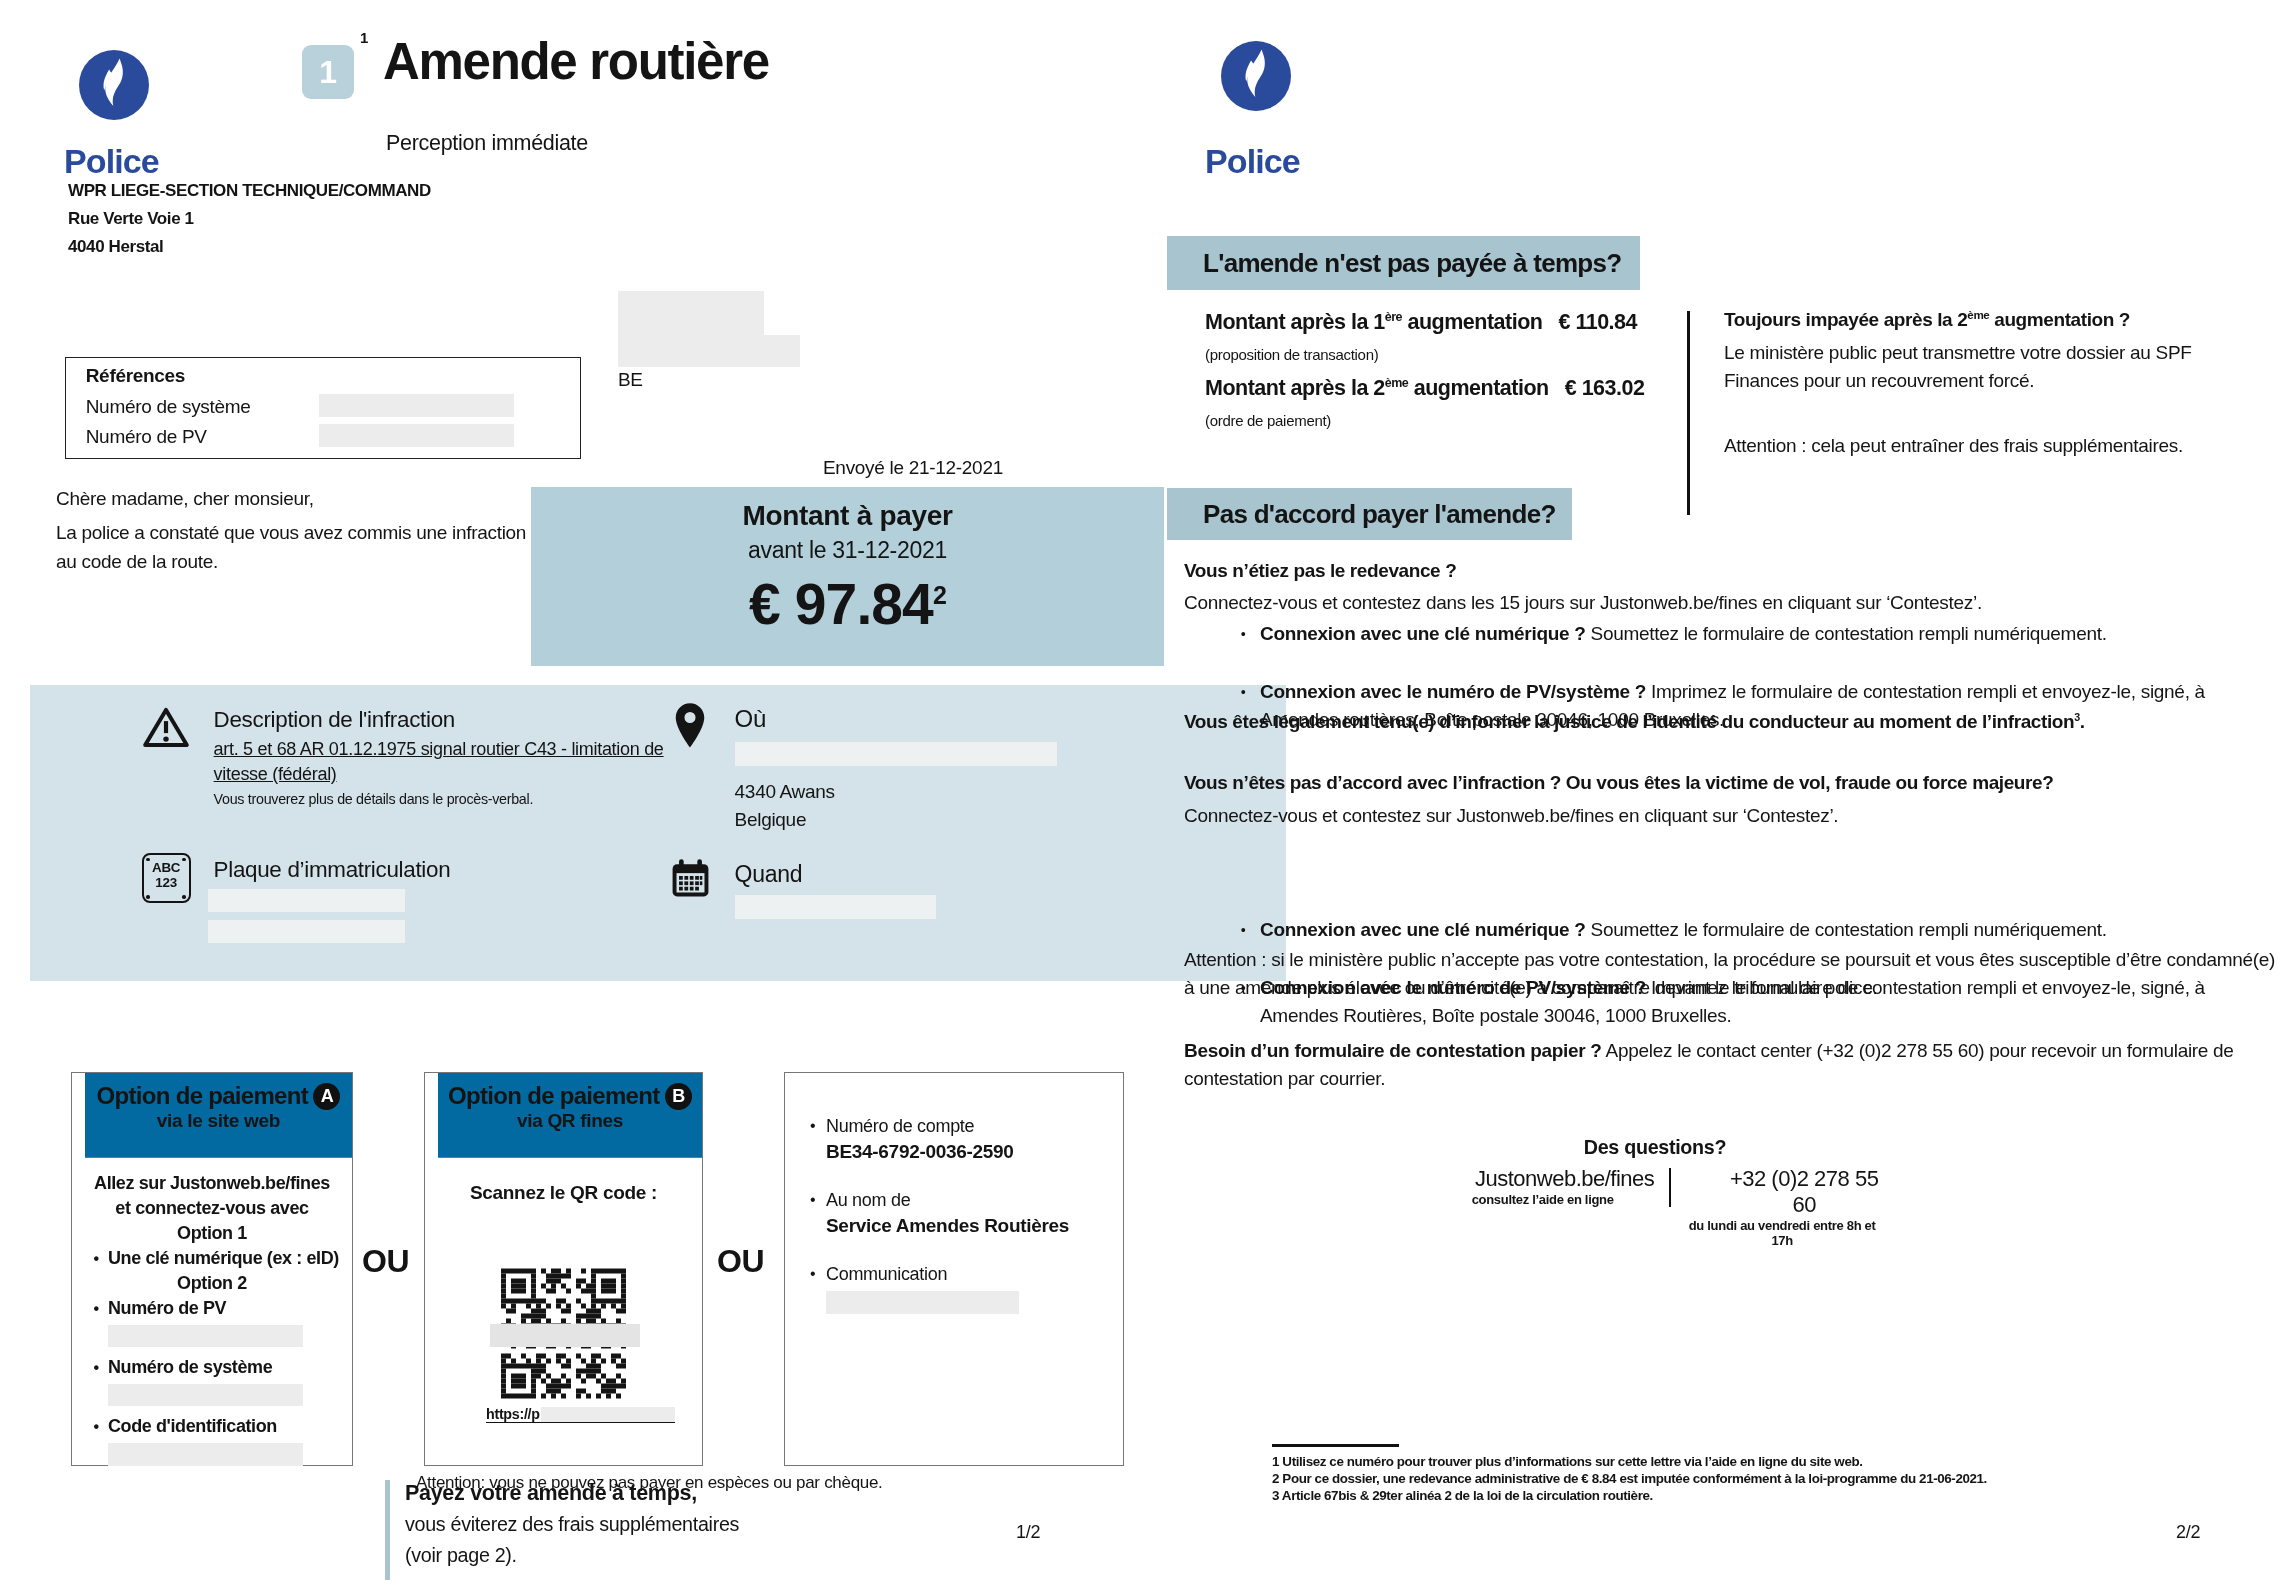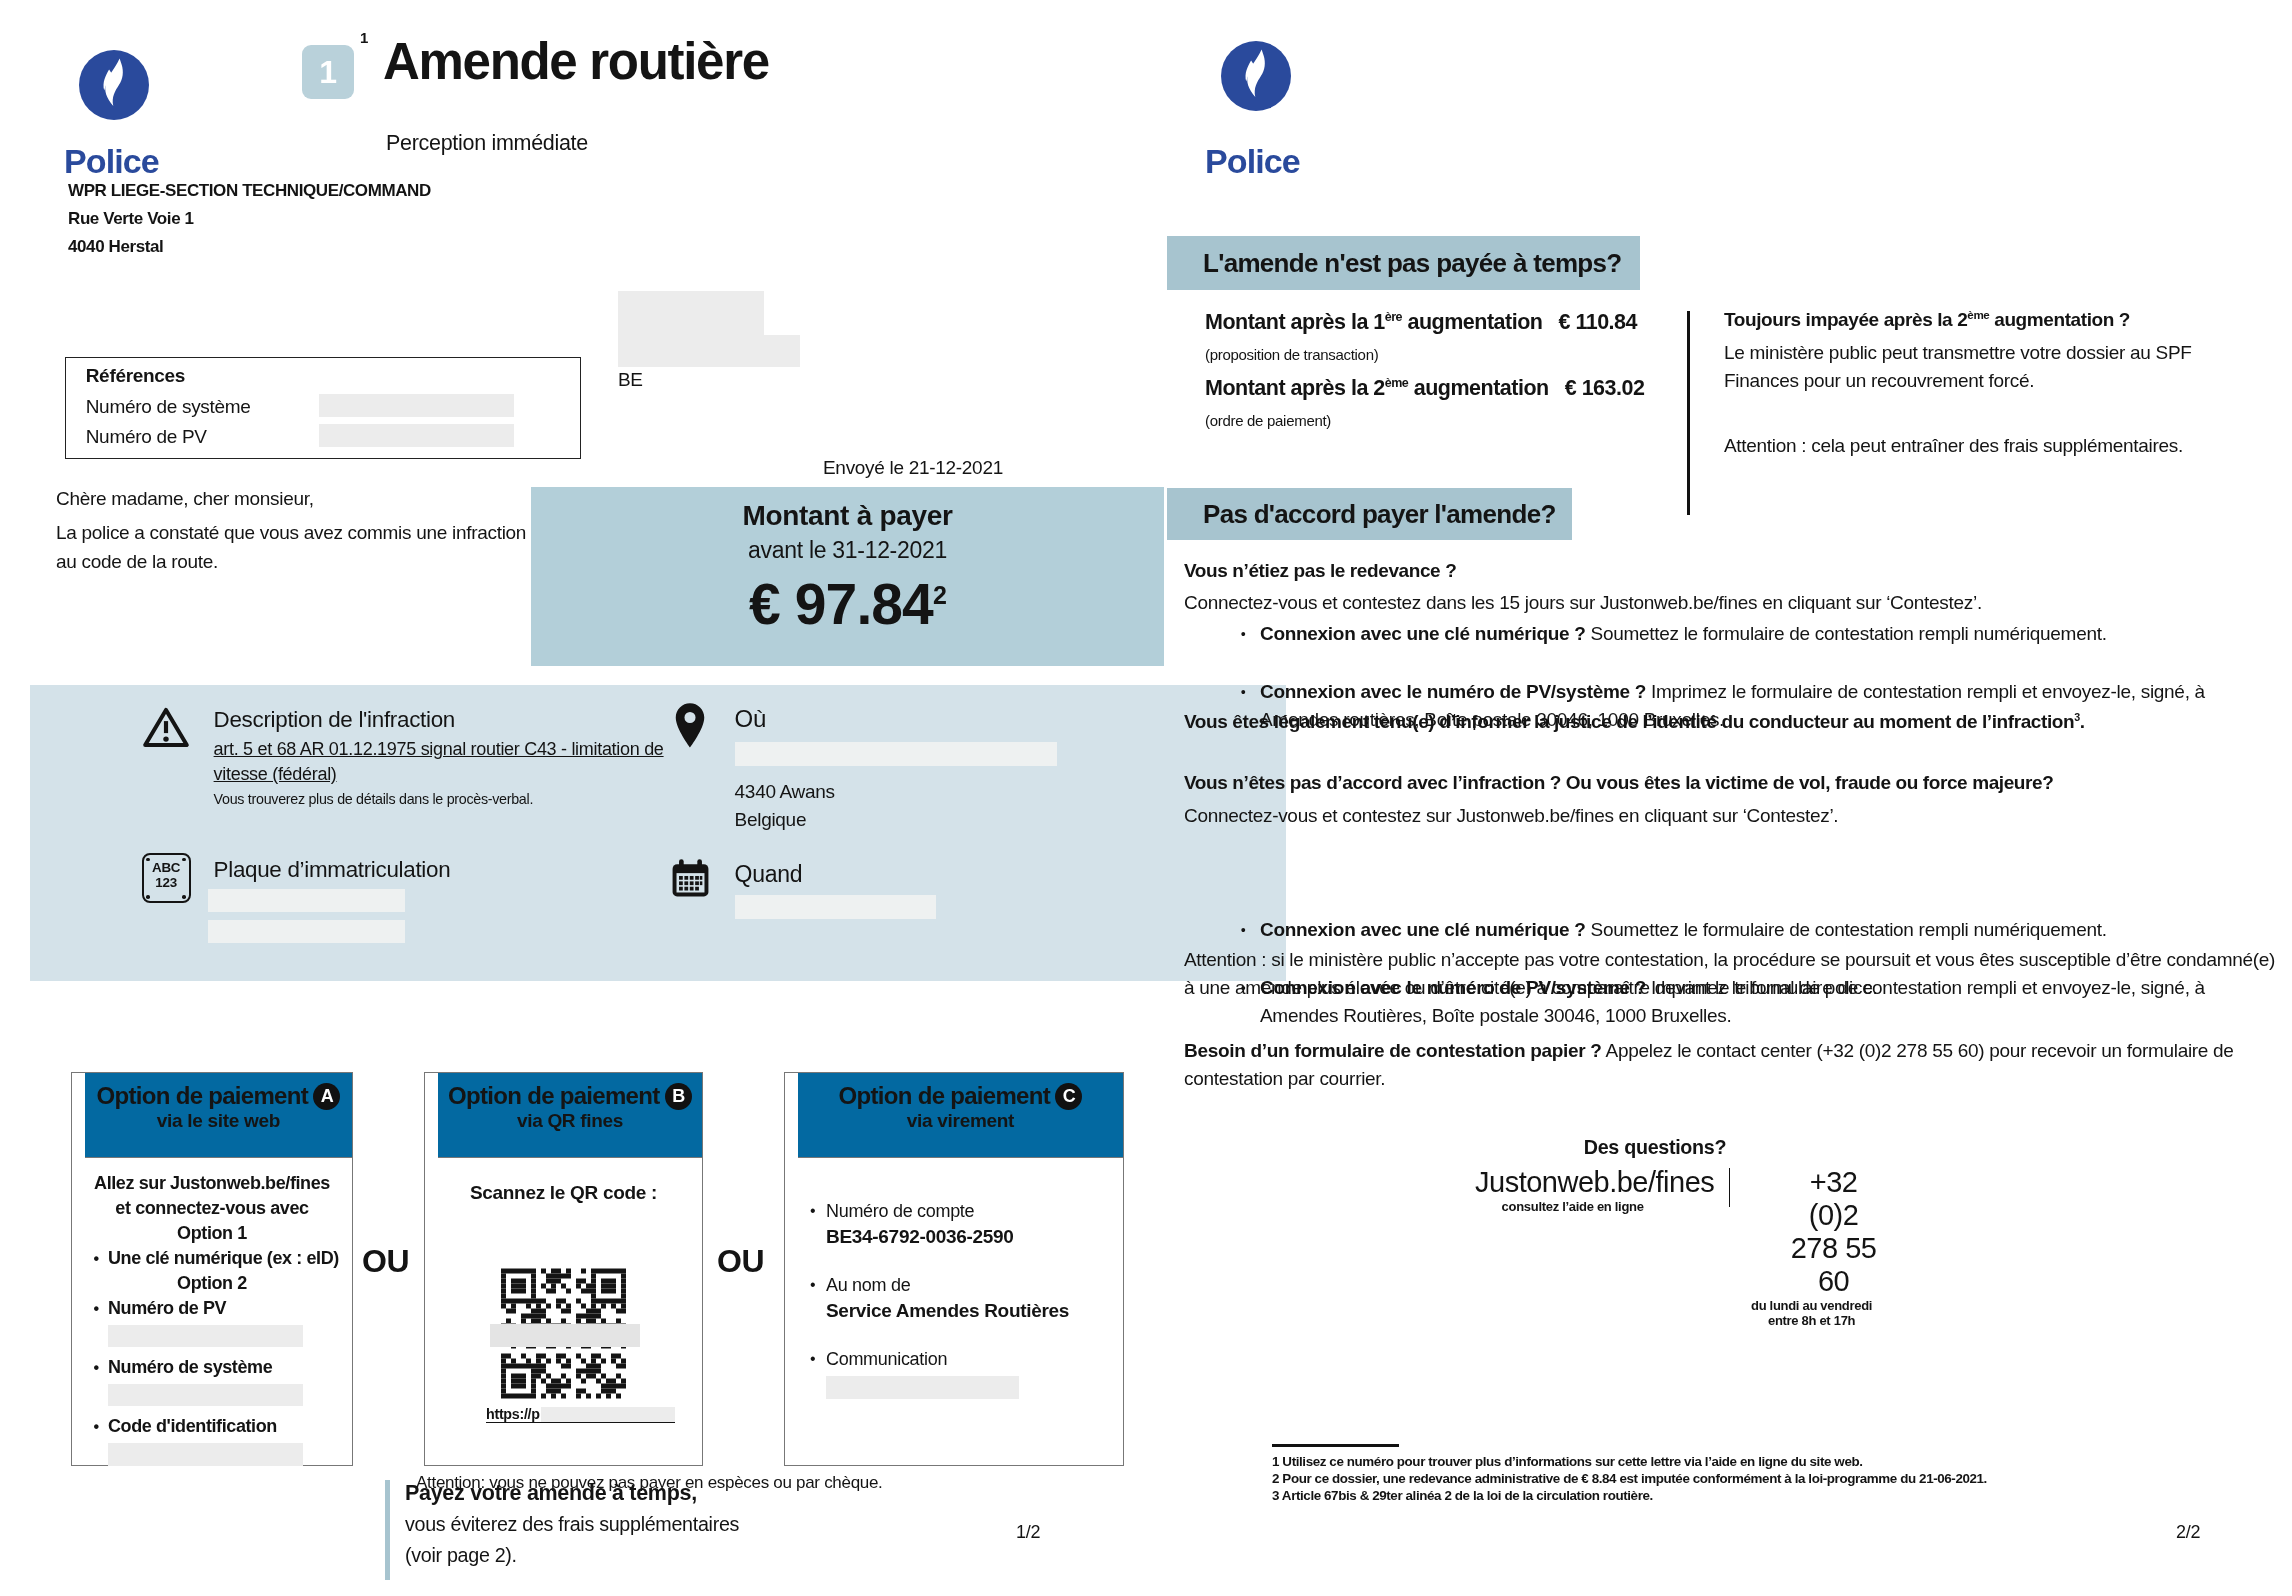--- a/index.html
+++ b/index.html
@@ -59,21 +59,21 @@
   .amt-row{font-size:21.5px;font-weight:bold;letter-spacing:-0.5px;}
   .amt-row sup{font-size:12.5px;}
   .amt-row .val{margin-left:16px;}
   .amt-note{font-size:15px;}
   .p2txt{font-size:19px;line-height:28px;}
   .p2bold{font-size:19px;font-weight:bold;letter-spacing:-0.4px;}
   .bullet{position:relative;padding-left:30px;width:1019px;font-size:19px;line-height:28px;}
   .bullet::before{content:"•";position:absolute;left:10.7px;top:0;font-size:14.3px;}
   .vdiv{width:2.7px;background:#111;}
   .q-title{font-size:19.7px;font-weight:600;}
-  .q-main{font-size:29px;letter-spacing:-0.5px;margin-left:44px;}
+  .q-main{font-size:22px;letter-spacing:-0.5px;margin-left:44px;}
   .q-sub{font-size:13px;font-weight:600;}
   .footnotes{font-size:13.4px;font-weight:600;line-height:17px;letter-spacing:-0.4px;}
   .qr-redact{background:#e4e4e4;}
   .url-line{font-size:14.3px;font-weight:bold;border-bottom:1.8px solid #141414;display:inline-flex;align-items:flex-end;}
   .url-bar{display:inline-block;width:134px;height:15px;background:#ececec;margin-left:1.8px;}
 </style>
 </head>
 <body>
 
 <div class="sheet">
@@ -538,24 +538,20 @@
     <div class="abs qr-redact" style="left:65px;top:251px;width:150px;height:23px;"></div>
     <div class="abs url-line" style="left:61px;top:333px;">
       <span>https://p</span>
         <span class="url-bar"></span>
     </div>
   </div>
 
   <div class="abs ou" style="left:717px;top:1243px;">OU</div>
 
   <div class="pay-box" style="left:784px;width:340px;">
-    <div class="pay-head">
-      <div class="t"><span>Option de paiement</span><span class="circ">C</span></div>
-      <div class="s">via virement</div>
-    </div>
     <div class="pay-bodyC">
       <div class="bul">Numéro de compte</div>
       <div class="b" style="font-size:19px;">BE34-6792-0036-2590</div>
       <div class="bul">Au nom de</div>
       <div class="b" style="font-size:19px;">Service Amendes Routières</div>
       <div class="bul">Communication</div>
       <div class="redact" style="width:193px;height:23px;margin-top:3.6px;"></div>
     </div>
   </div>
 

